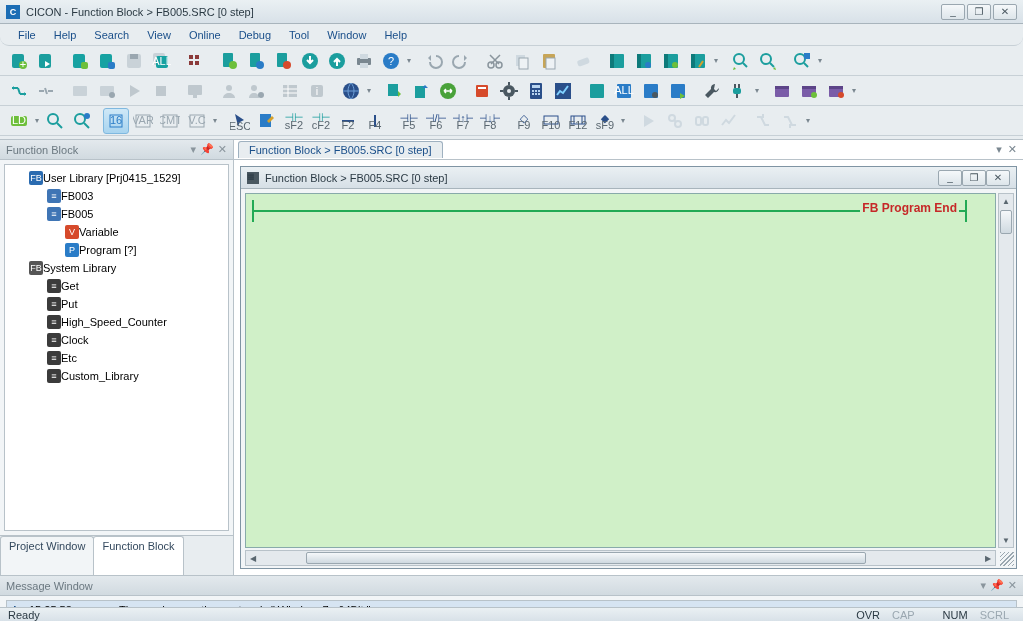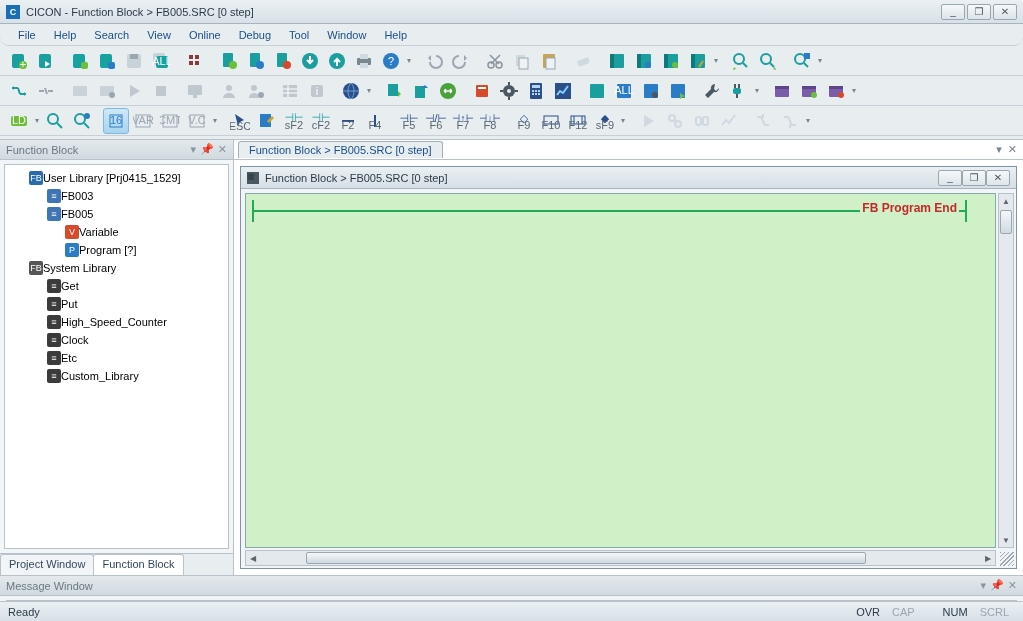--- a/index.html
+++ b/index.html
@@ -33,21 +33,21 @@
 .tree-row.ind1 { padding-left:22px; }
 .tree-row.ind2 { padding-left:40px; }
 .tree-row.ind3 { padding-left:58px; }
 .ticon { width:14px; height:14px; display:inline-flex; align-items:center; justify-content:center; font-size:9px; border-radius:2px; }
 .ticon.fbroot { background:#2a6bb0; color:#fff; }
 .ticon.fbitem { background:#3f75b5; color:#fff; }
 .ticon.var { background:#d64a2b; color:#fff; }
 .ticon.prog { background:#2a7cc7; color:#fff; }
 .ticon.syslib { background:#555; color:#fff; }
 .ticon.book { background:#3b3b3b; color:#fff; }
-.panel-tabs { display:flex; border-top:1px solid #b8c2c9; background:#e8edf0; height:22px; }
+.panel-tabs { display:flex; border-top:1px solid #b8c2c9; background:#e8edf0; height:40px; }
 .panel-tabs .ptab { padding:3px 8px 0; border:1px solid #b8c2c9; border-bottom:none; margin-right:-1px; background:#f2f5f7; border-radius:3px 3px 0 0; color:#34495e; }
 .panel-tabs .ptab.active { background:#fff; }
 
 .mainarea { flex:1; display:flex; flex-direction:column; background:#ffffff; }
 .doc-tabs { height:20px; display:flex; align-items:center; padding-left:4px; border-bottom:1px solid #b8c2c9; justify-content:space-between;}
 .doc-tab { background:#e8edf0; border:1px solid #9fb1c0; border-bottom:none; padding:2px 10px; font-size:11px; color:#1a4f8a; border-radius:3px 3px 0 0;}
 .doc-tabs .tabend { display:flex; gap:6px; padding-right:6px; color:#7a8790;}
 .editor-wrap { flex:1; padding:6px; }
 .inner-window { width:100%; height:100%; border:1px solid #7f94a3; background:#f2f5f7; display:flex; flex-direction:column; }
 .inner-title { height:22px; background:linear-gradient(#eaf0f3,#d6dfe6); display:flex; align-items:center; padding:0 6px; color:#2b3a44; border-bottom:1px solid #a8b4bc; }
@@ -69,21 +69,21 @@
 
 
 .msgwin { border-top:1px solid #b8c2c9; background:#f2f5f7; }
 .msgbody { background:#fff; border:1px solid #b8c2c9; margin:4px 6px; height:46px; overflow:hidden; }
 .msgrow { display:flex; align-items:center; height:18px; padding:0 6px; }
 .msgrow.sel { background:#d6e4f2; }
 .msgrow .bang { width:10px; color:#1a4f8a; font-weight:bold; margin-right:6px;}
 .msgrow .ts { width:90px; }
 
 
-.statusbar { position:absolute; left:0; right:0; bottom:0; height:20px; background:linear-gradient(#eaf0f3,#d8e1e8); border-top:1px solid #b8c2c9; display:flex; align-items:center; padding:0 8px; color:#2b3a44; }
+.statusbar { position:absolute; left:0; right:0; bottom:0; height:14px; background:linear-gradient(#eaf0f3,#d8e1e8); border-top:1px solid #b8c2c9; display:flex; align-items:center; padding:0 8px; color:#2b3a44; }
 .statusbar .spacer{flex:1;}
 .statusbar .cell { padding:0 6px; color:#9aa7b0; }
 .statusbar .cell.on { color:#2b3a44;margin-left:16px; }
 </style>
 </head>
 <body>
 
 <div class="titlebar">
   <div class="app-icon">C</div>
   <div class="titlebar-title">CICON - Function Block &gt; FB005.SRC [0 step]</div>

